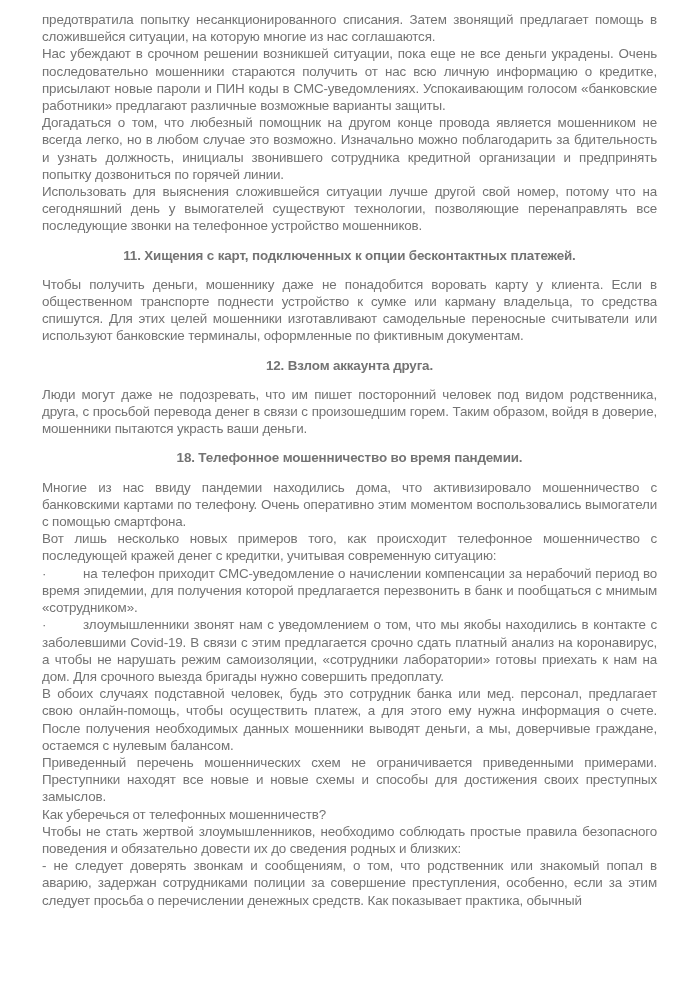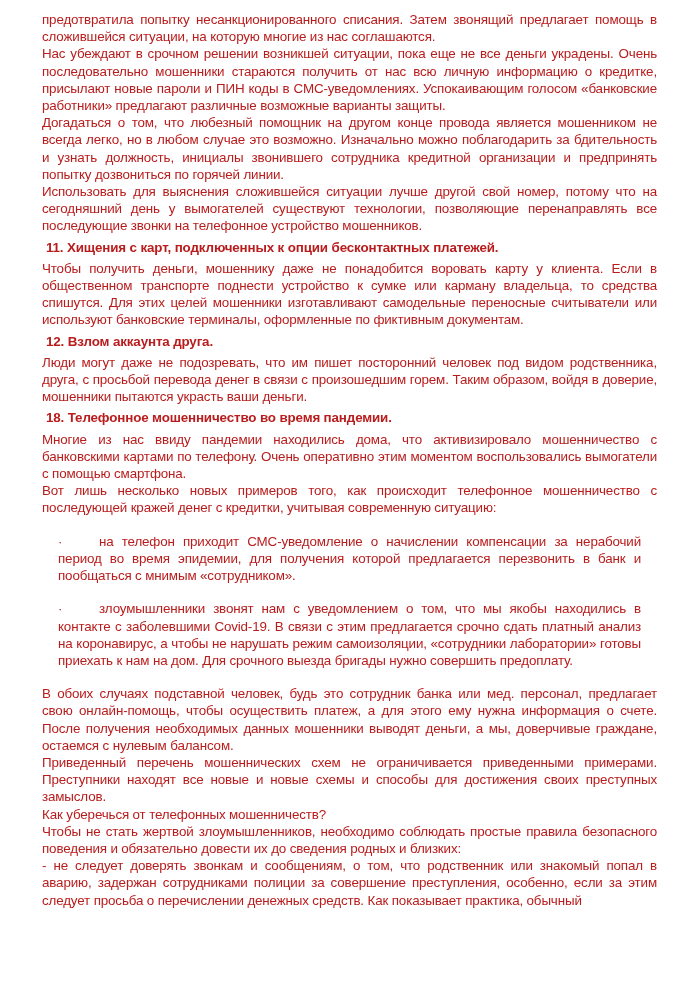--- a/index.html
+++ b/index.html
@@ -14,34 +14,34 @@
       overflow: hidden;
     }
     .page {
       position: absolute;
       left: 42px;
       top: 11px;
       width: 615px;
       font-family: "Liberation Sans", sans-serif;
       font-size: 13.4px;
       line-height: 17.2px;
-      color: #b91c1c;
+      color: #737373;
       letter-spacing: -0.15px;
     }
     .para {
       margin: 0;
       text-align: justify;
     }
     .heading {
-      margin: 4px;
+      margin: 12px;
       font-weight: bold;
-      text-align: left;
+      text-align: center;
     }
     .bullet {
-      margin: 16px;
+      margin: 0;
       text-align: justify;
       position: relative;
     }
     .bullet .mark {
       display: inline-block;
       width: 41px;
     }
   </style>
 </head>
 <body>

